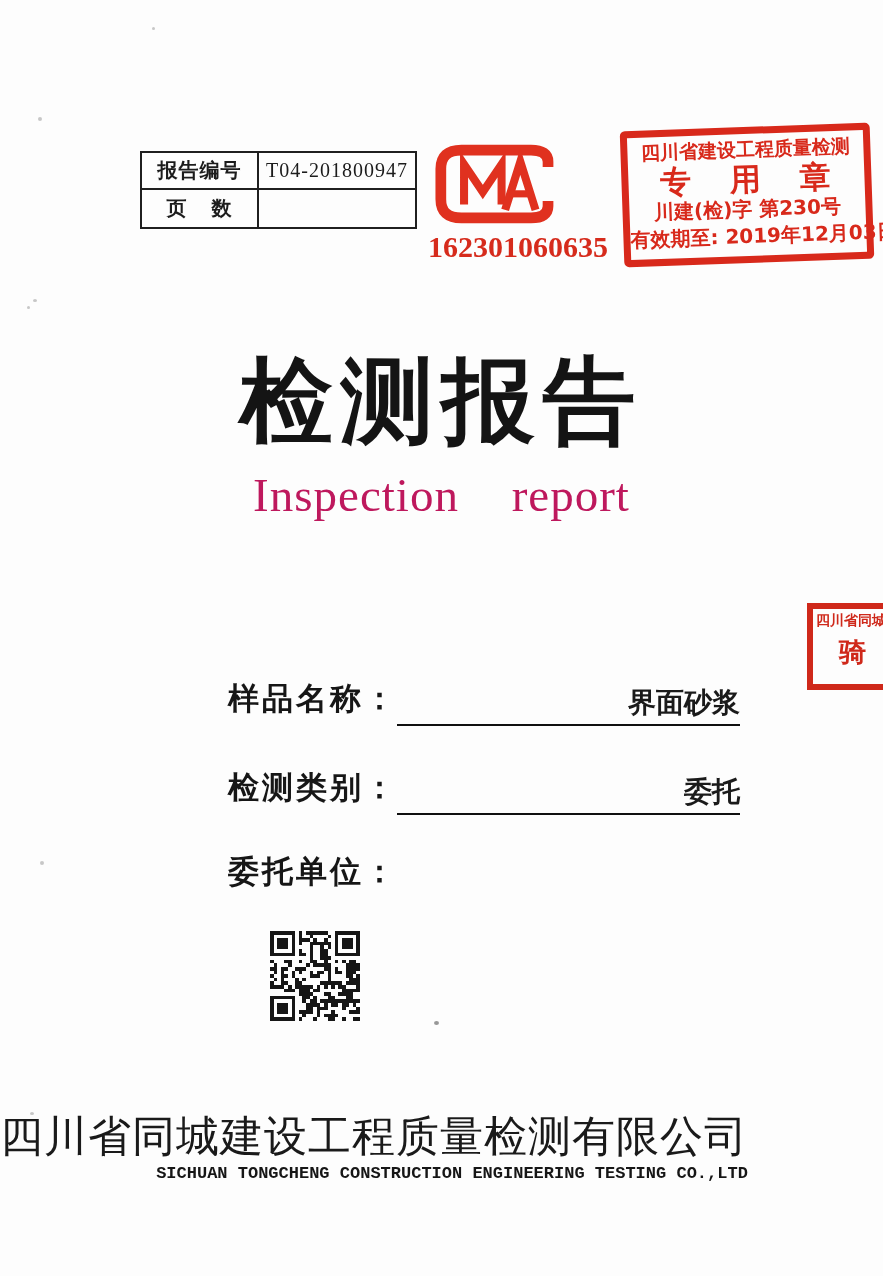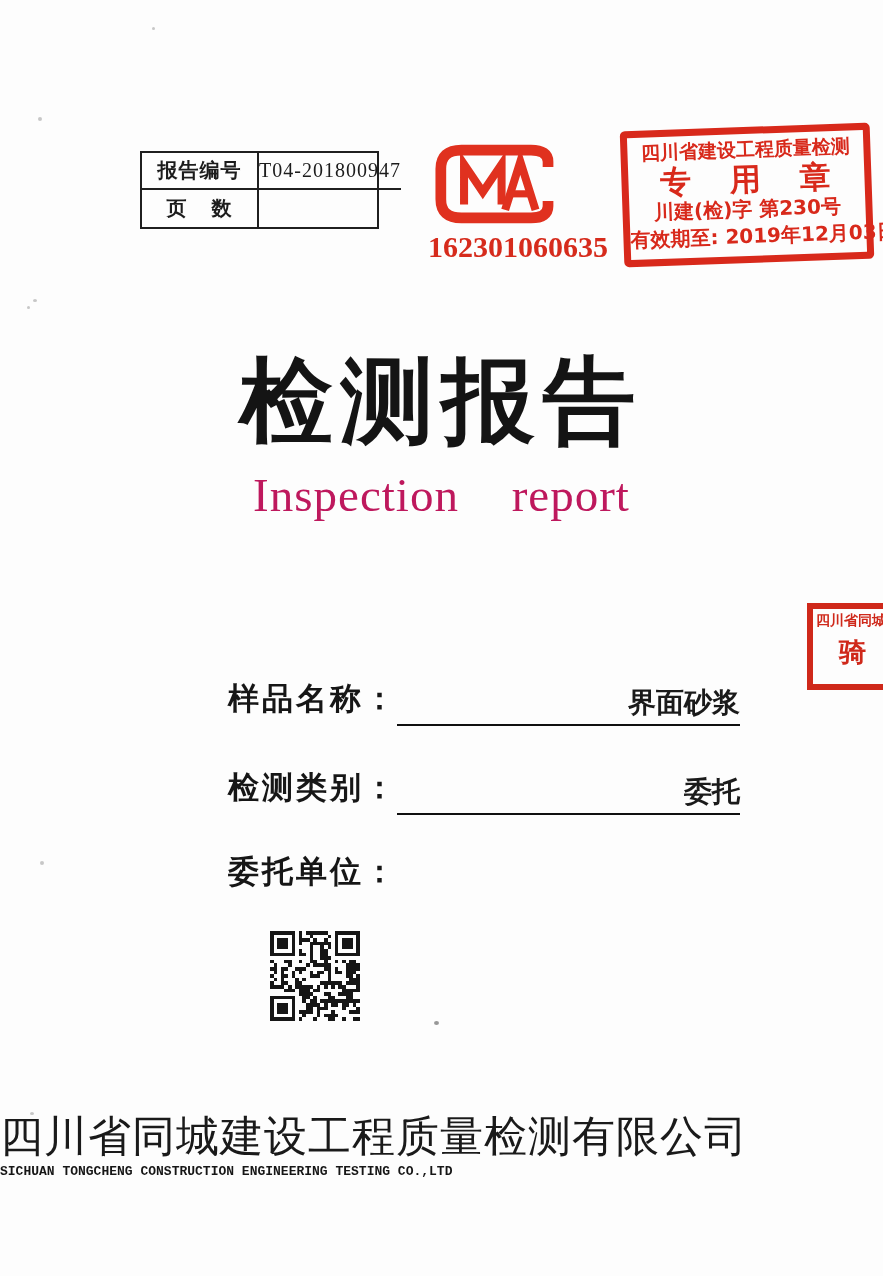--- a/index.html
+++ b/index.html
@@ -4,21 +4,21 @@
 <style>
   html,body{margin:0;padding:0;background:#e8e8e8;}
   .page{
     position:relative;width:883px;height:1276px;margin:0 auto;
     background:#fdfdfd;overflow:hidden;
     font-family:"Liberation Serif","DejaVu Serif",serif;
     color:#1c1c1c;
   }
   
   .hdr-table{
-    position:absolute;left:140px;top:151px;width:239px;height:78px;
+    position:absolute;left:140px;top:151px;width:277px;height:78px;
     border:2px solid #1f1f1f;box-sizing:border-box;
     display:grid;grid-template-columns:117px 1fr;grid-template-rows:1fr 1fr;
   }
   .hdr-cell{
     display:flex;align-items:center;justify-content:center;
     font-size:20px;font-weight:600;letter-spacing:1px;
     box-sizing:border-box;white-space:pre;
   }
   .hdr-cell.c1{border-right:2px solid #1f1f1f;}
   .hdr-cell.r1{border-bottom:2px solid #1f1f1f;}
@@ -79,23 +79,23 @@
   .fline.wide{font-size:30px;letter-spacing:1px;}
   
   .qr{position:absolute;left:270px;top:931px;width:90px;height:90px;}
   .qr svg{width:100%;height:100%;}
   
   .footer-cn{
     position:absolute;left:0;right:0;top:1108px;text-align:left;
     font-size:43px;font-weight:500;letter-spacing:1px;color:#1a1a1a;white-space:nowrap;
   }
   .footer-en{
-    position:absolute;left:0;right:0;top:1164px;text-align:left;
+    position:absolute;left:0;right:0;top:1164px;text-align:center;
     font-family:"Liberation Mono","DejaVu Sans Mono",monospace;
-    font-size:13px;font-weight:700;letter-spacing:0px;color:#161616;white-space:nowrap;
+    font-size:17px;font-weight:700;letter-spacing:0px;color:#161616;white-space:nowrap;padding-left:21px;
   }
   
   .speck{position:absolute;background:#9a9a9a;border-radius:50%;opacity:.55;}
 </style>
 </head>
 <body>
 
 <div class="page">
 
   <div class="hdr-table">

